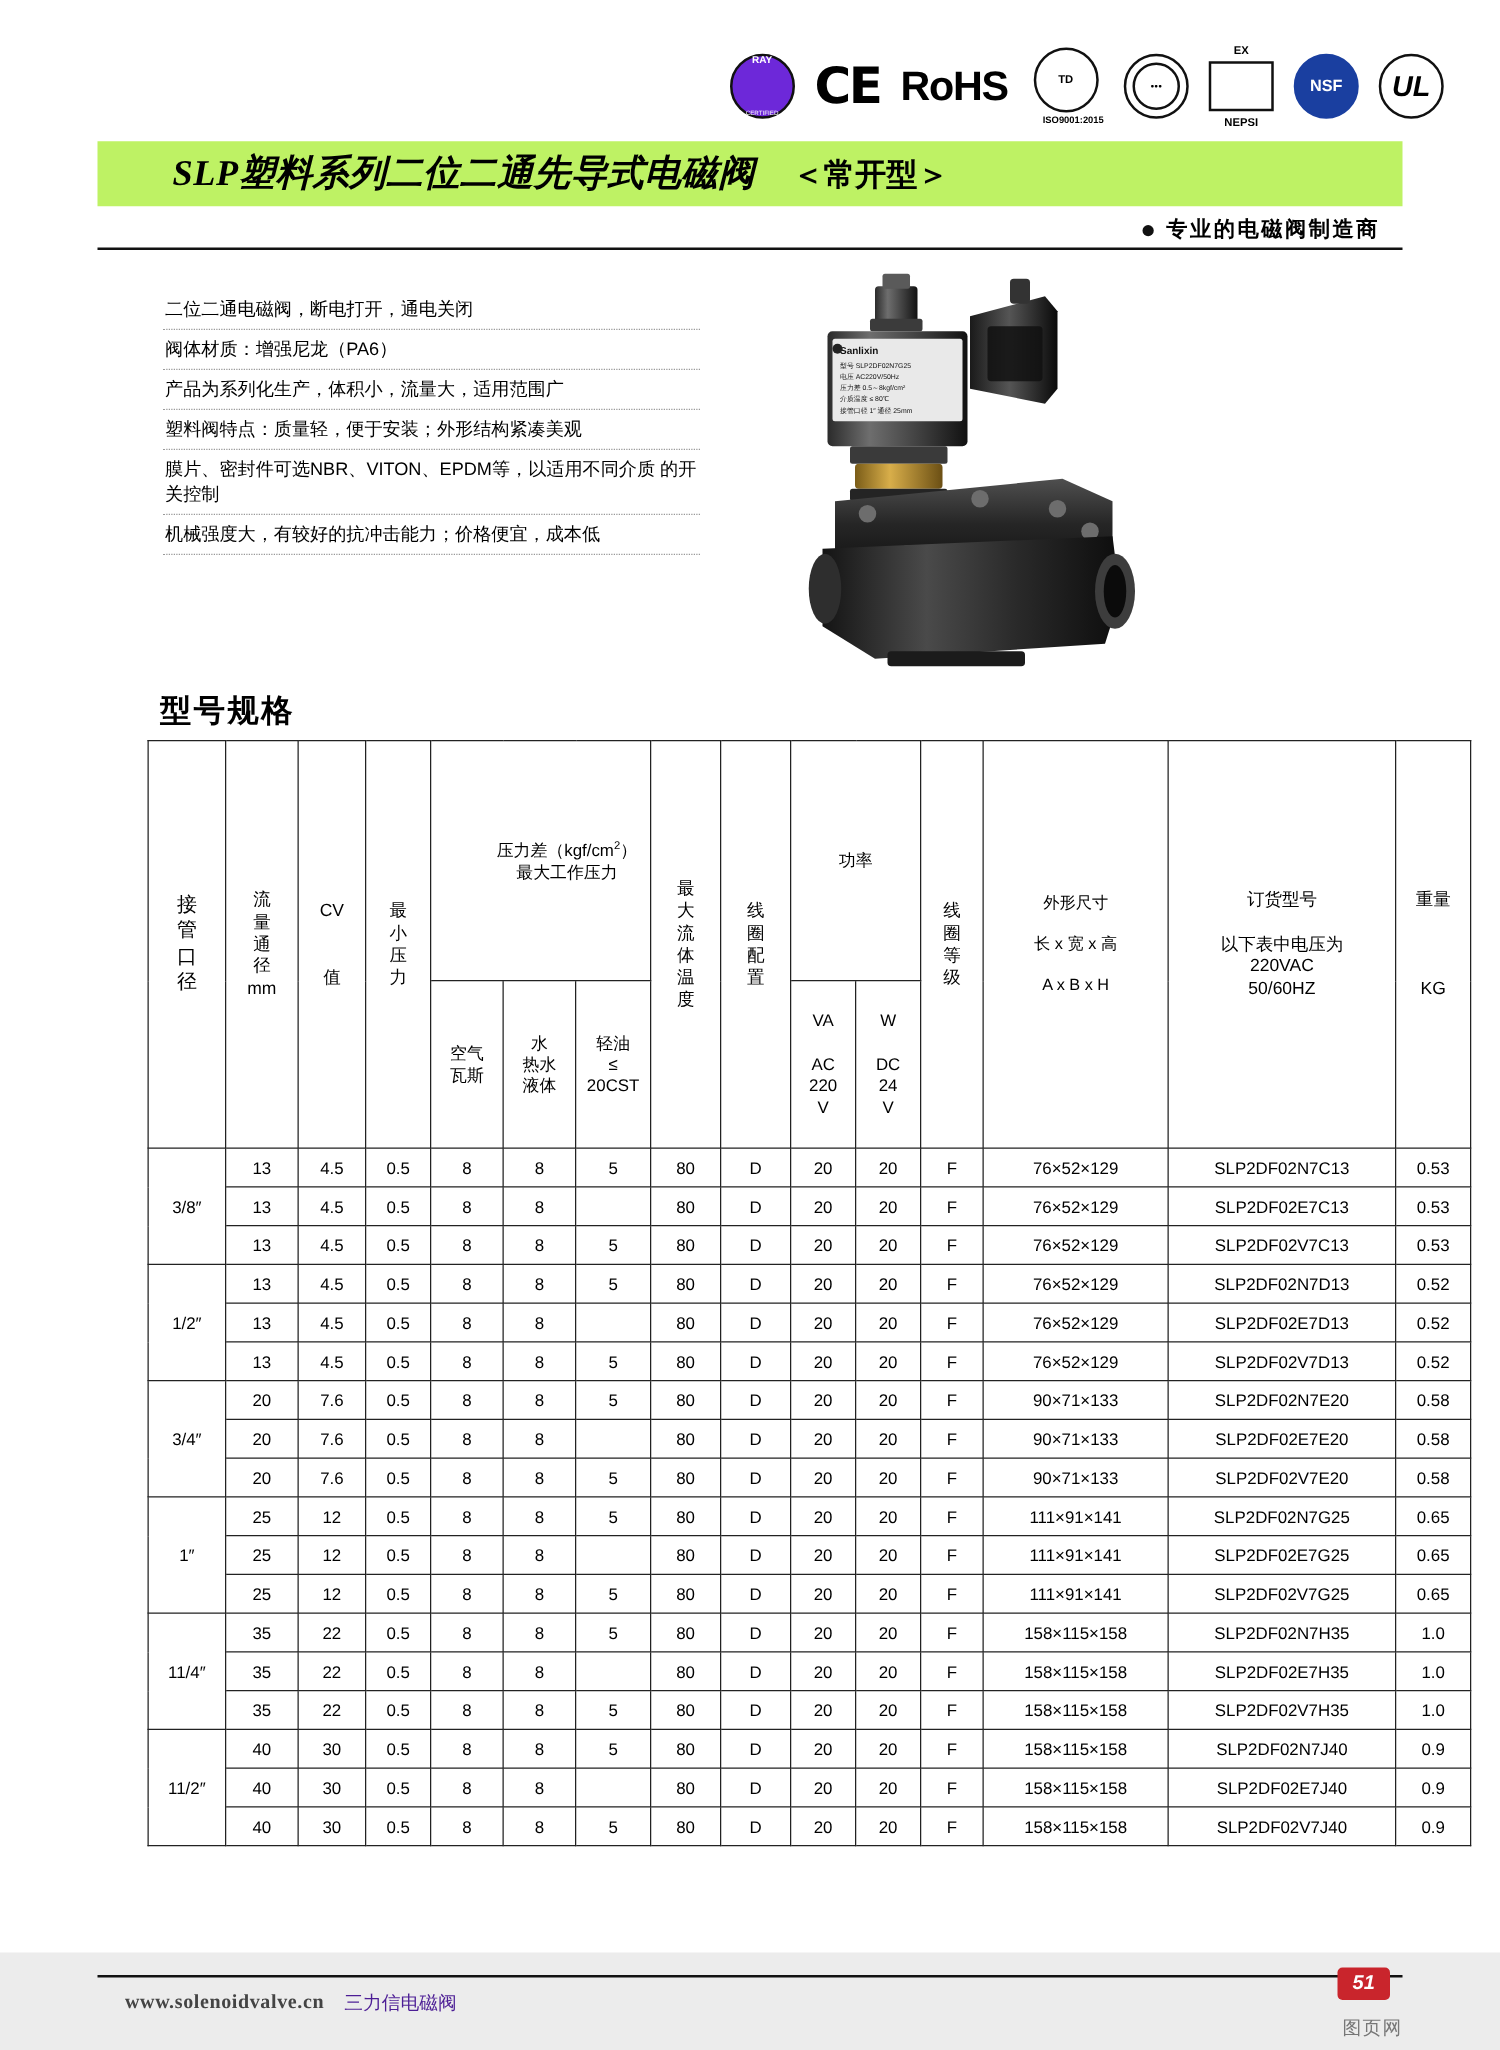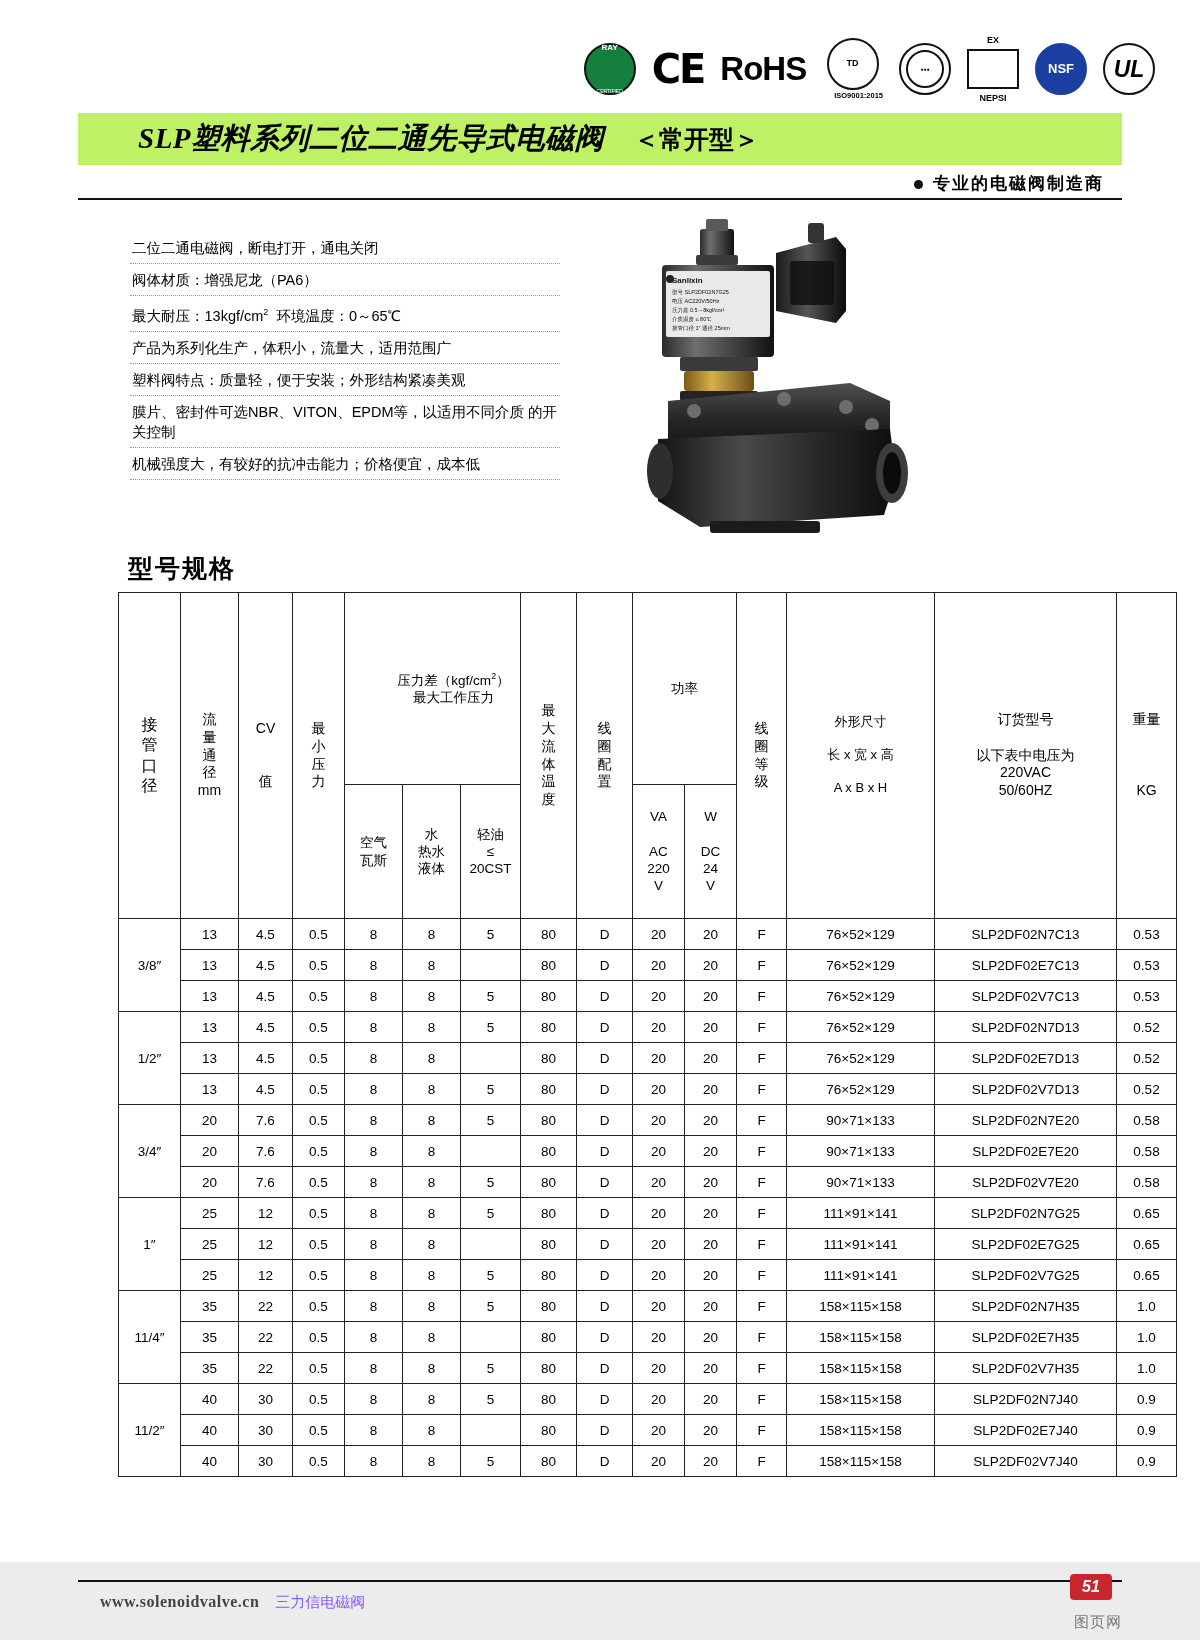--- a/index.html
+++ b/index.html
@@ -19,21 +19,21 @@
     position:absolute; right:45px; top:38px;
     display:flex; align-items:center; gap:16px;
   }
   .cert { display:flex; align-items:center; justify-content:center; }
   .cert-circle {
     width:52px; height:52px; border-radius:50%;
     border:2px solid #111; display:flex; flex-direction:column;
     align-items:center; justify-content:center;
     font-size:6px; line-height:1.05; text-align:center; font-weight:bold;
   }
-  .cert-circle.filled { background:#15803d; color:#fff; border-color:#111;gap:36px; }
+  .cert-circle.filled { background:#6d28d9; color:#fff; border-color:#111;gap:36px; }
   .cert-circle.blue { background:#1a3fa0; color:#fff; border-color:#1a3fa0; font-size:13px; }
   .ce-mark { font-size:40px; font-weight:bold; letter-spacing:-2px; font-family:"DejaVu Sans", sans-serif;}
   .rohs { font-size:33px; font-weight:bold; letter-spacing:-1px; }
   .iso-wrap { display:flex; flex-direction:column; align-items:center; }
   .iso-text { font-size:7.5px; font-weight:bold; margin-top:1px;padding-left:12px; }
   .ex-box {
     width:52px;height:40px;border:2px solid #111;border-radius:0;
     display:flex;flex-direction:column;align-items:center;justify-content:center;
     font-size:9px;font-weight:bold;line-height:1.15;gap:48px;
   }
@@ -144,21 +144,21 @@
     background:#ececec;
   }
   .footer-inner{
     position:absolute; left:78px; top:18px; width:1044px; height:42px;
     border-top:2px solid #111; display:flex; align-items:center;
   }
   .foot-url {
     font-size:16px; font-weight:bold; color:#444; letter-spacing:0.5px;
     margin-left:22px; font-family:"Liberation Serif", serif;
   }
-  .foot-cn { font-size:15px; margin-left:16px; color:#8b5cf6; }
+  .foot-cn { font-size:15px; margin-left:16px; color:#4c1d95; }
   .page-badge {
     position:absolute; right:88px; bottom:40px;
     width:42px;height:26px;background:#c9252c;color:#fff;
     border-radius:4px; display:flex;align-items:center;justify-content:center;
     font-size:16px; font-weight:bold; font-style:italic;
   }
   .watermark{
     position:absolute; right:78px; bottom:8px;
     font-size:15px; color:#777; letter-spacing:1px;
   }
@@ -222,23 +222,20 @@
 
 <div class="subtitle-line">
   <span class="maker">
     <span class="bullet-dot"></span><span>专业的电磁阀制造商</span>
   </span>
 </div>
 
 <div class="features">
   <div class="feat">二位二通电磁阀，断电打开，通电关闭</div>
   <div class="feat">阀体材质：增强尼龙（PA6）</div>
-  <div class="feat">
-    <span>最大耐压：13kgf/cm<span class="sup">2</span>&nbsp; 环境温度：0～65℃</span>
-  </div>
   <div class="feat">产品为系列化生产，体积小，流量大，适用范围广</div>
   <div class="feat">塑料阀特点：质量轻，便于安装；外形结构紧凑美观</div>
   <div class="feat">
     <span>膜片、密封件可选NBR、VITON、EPDM等，以适用不同介质</span>
     <span>的开关控制</span>
   </div>
   <div class="feat">机械强度大，有较好的抗冲击能力；价格便宜，成本低</div>
 </div>
 
 <div class="photo">

